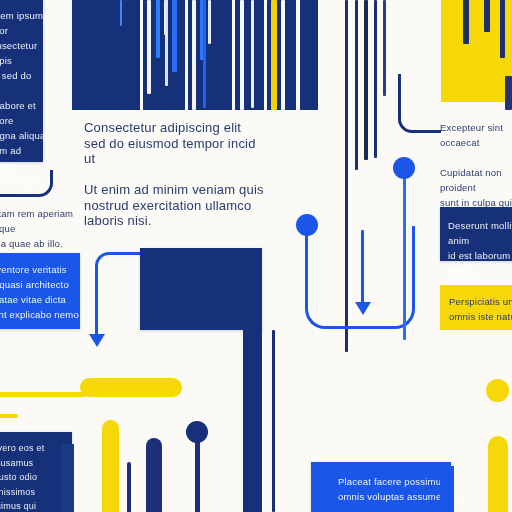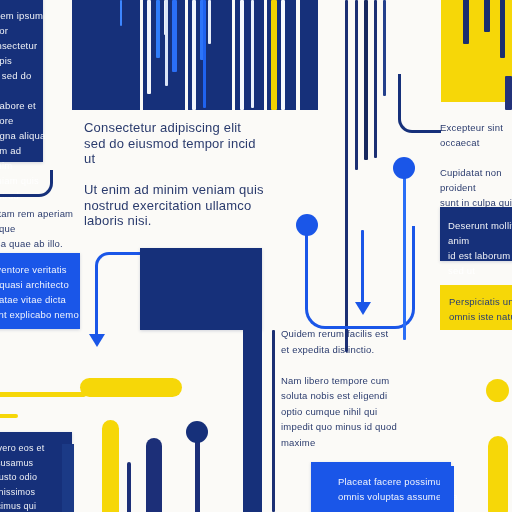--- a/index.html
+++ b/index.html
@@ -135,28 +135,20 @@
   <div class="stripe" style="left:361px;top:230px;width:3px;height:76px;background:#1a56e8;"></div>
   <div style="position:absolute;left:355px;top:302px;width:0;height:0;
               border-left:8px solid transparent;border-right:8px solid transparent;
               border-top:13px solid #1a56e8;"></div>
 
   <div class="dot" style="left:296px;top:214px;width:22px;height:22px;background:#1a56e8;"></div>
 
   <div class="stripe" style="left:403px;top:170px;width:3px;height:170px;background:#2a6ef6;"></div>
   <div class="dot" style="left:393px;top:157px;width:22px;height:22px;background:#1a56e8;"></div>
 
-  <div class="txt t-dark fuzzy" style="left:281px;top:326px;width:180px;font-size:9.5px;line-height:15.5px;">Quidem rerum facilis est
-et expedita distinctio.
-
-Nam libero tempore cum
-soluta nobis est eligendi
-optio cumque nihil qui
-impedit quo minus id quod
-maxime</div>
 
   <div class="blk shadow-soft" style="left:311px;top:462px;width:140px;height:56px;background:#1a56e8;"></div>
   <div class="txt t-white fuzzy" style="left:338px;top:474px;width:128px;font-size:9.5px;line-height:15px;">Placeat facere possimus
 omnis voluptas assumenda</div>
 
   <div class="blk shadow-soft" style="left:-10px;top:432px;width:82px;height:84px;background:#16307a;"></div>
   <div class="blk" style="left:62px;top:444px;width:12px;height:72px;background:#1b3a86;"></div>
   <div class="txt t-white fuzzy" style="left:-14px;top:441px;width:86px;font-size:9px;line-height:14.5px;">At vero eos et accusamus
 et iusto odio dignissimos
 ducimus qui blanditiis

